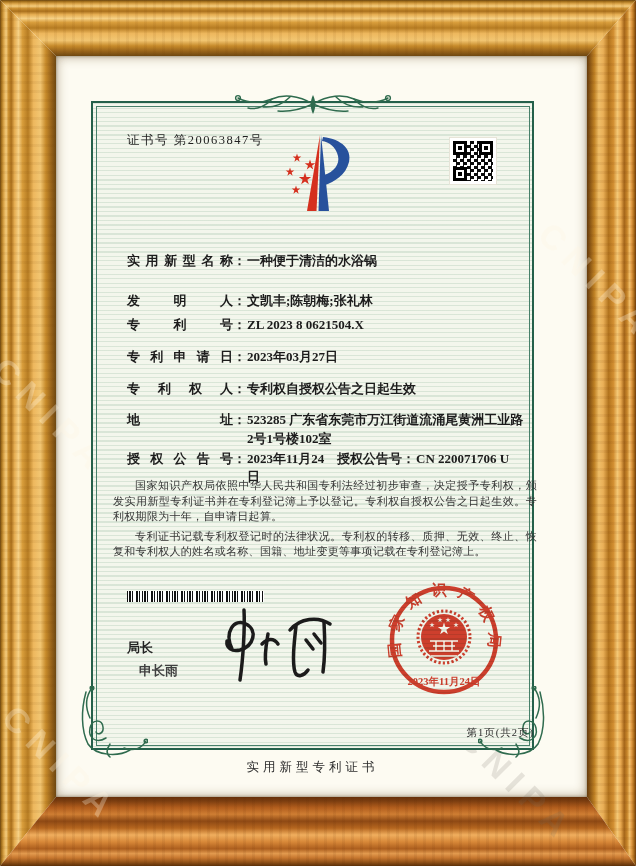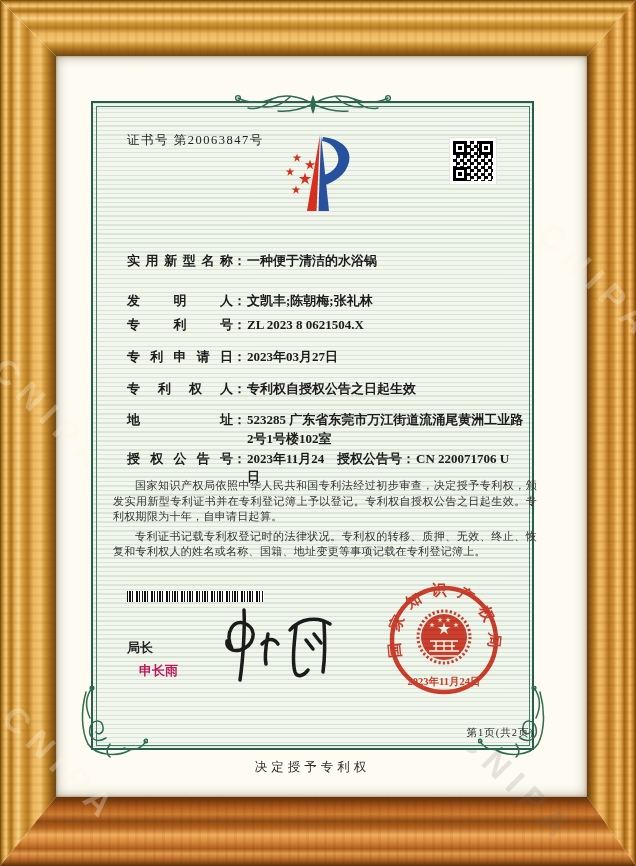--- a/index.html
+++ b/index.html
@@ -70,21 +70,21 @@
 
   
   .paras{position:absolute;left:113px;top:478px;width:424px;font-size:11px;line-height:15.5px;
          color:#343434;letter-spacing:.3px;text-align:justify;}
   .paras p{margin:0 0 4px 0;text-indent:2em;}
 
   
   .barcode{position:absolute;left:127px;top:591px;width:137px;height:11px;background:
      repeating-linear-gradient(90deg,#111 0 1px,#fff 1px 2px,#111 2px 4px,#fff 4px 5px,#111 5px 6px,#fff 6px 9px,#111 9px 11px,#fff 11px 12px,#111 12px 13px,#fff 13px 15px);}
   .signer-title{position:absolute;left:127px;top:639px;font:700 13px "Liberation Sans",sans-serif;color:#222;}
-  .signer-name{position:absolute;left:127px;top:662px;font:700 13px "Liberation Sans",sans-serif;color:#be185d;padding-left:12px;}
+  .signer-name{position:absolute;left:127px;top:662px;font:700 13px "Liberation Sans",sans-serif;color:#404040;padding-left:12px;}
   .signature{position:absolute;left:202px;top:604px;}
 
   
   .seal{position:absolute;left:384px;top:580px;mix-blend-mode:multiply;opacity:.92;}
 
   
   .pageinfo{position:absolute;left:91px;top:726px;width:443px;text-align:right;
             font-size:10.5px;color:#2a2a2a;letter-spacing:1px;}
   .footnote{position:absolute;left:91px;top:759px;width:443px;text-align:center;
             font-size:12.5px;letter-spacing:4px;color:#2e2e2e;}
@@ -239,15 +239,15 @@
       <use href="#starp" transform="translate(4,-17) scale(2.8)" fill="#fff"></use>
       <use href="#starp" transform="translate(12,-12) scale(2.8)" fill="#fff"></use>
       <g stroke="#fff" stroke-width="1.5" fill="none">
         <path d="M-14,4 h28 M-11,9 h22 M-15,14 h30 M-8,4 v10 M0,4 v10 M8,4 v10 M-13,19 h26"></path>
       </g>
     </g>
     <text x="60" y="105" font-size="10.5" font-weight="700" fill="#d5301e" text-anchor="middle" font-family="Liberation Serif, serif">2023年11月24日</text>
   </svg>
 
   <div class="pageinfo">第1页(共2页)</div>
-  <div class="footnote">决定授予专利权</div>
+  <div class="footnote">实用新型专利证书</div>
 
 </div>
 
 </body></html>

